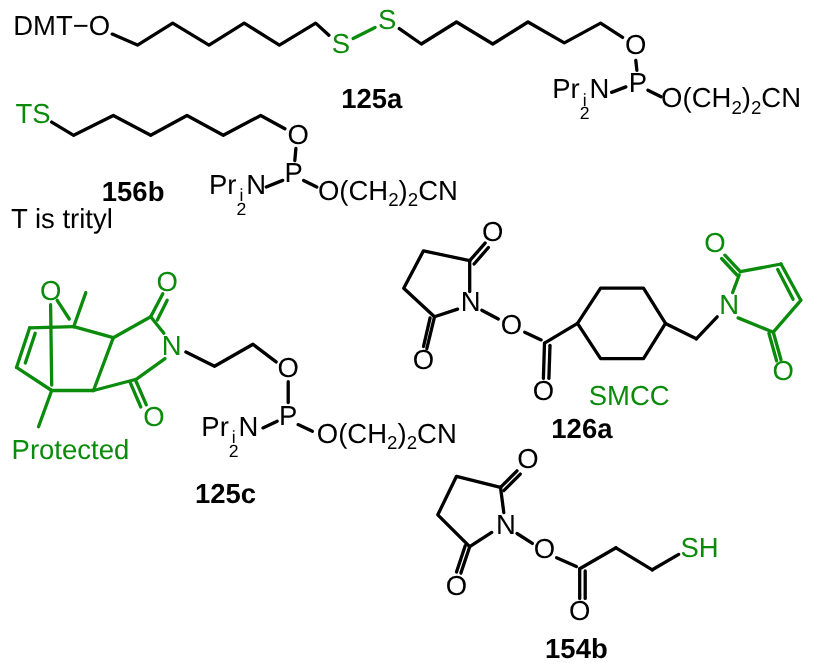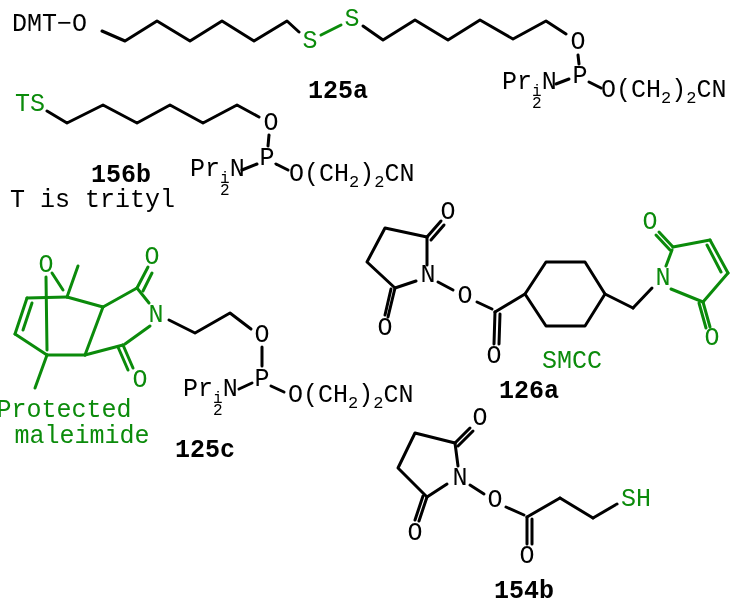--- a/index.html
+++ b/index.html
@@ -1,20 +1,20 @@
 <!DOCTYPE html>
 <html><head>
 <meta charset="utf-8">
 <style>
   html,body{margin:0;padding:0;background:#ffffff;}
   #figure{
     position:relative;
     width:745px;height:609px;
     background:#ffffff;
-    font-family:Liberation Mono, monospace;
+    font-family:Liberation Sans, sans-serif;
     color:#000;
     overflow:hidden;
   }
   #bonds{position:absolute;left:0;top:0;pointer-events:none;}
   .atom{
     position:absolute;
     transform:translate(-50%,-50%);
     font-size:25px;
     line-height:1;
     white-space:nowrap;
@@ -165,21 +165,20 @@
   <span class="atom green" style="left:156px;top:315px">N</span>
   <span class="atom green" style="left:140px;top:380px">O</span>
   <span class="atom" style="left:262px;top:335px">O</span>
   <span class="atom" style="left:262px;top:379px">P</span>
   <span class="atom anchor-left" style="left:183px;top:396px"><span>Pr</span><span class="stack">
         <span>i</span>
         <span>2</span>
       </span><span>N</span></span>
   <span class="atom anchor-left" style="left:288px;top:397px"><span>O(CH</span><span class="sub">2</span><span>)</span><span class="sub">2</span><span>CN</span></span>
   <span class="atom green" style="left:64px;top:410px">Protected</span>
-  <span class="atom green" style="left:82px;top:436px">maleimide</span>
   <span class="atom bold" style="left:205px;top:450px">125c</span>
 
   <span class="atom" style="left:448px;top:212px">O</span>
   <span class="atom" style="left:428px;top:275px">N</span>
   <span class="atom" style="left:385px;top:328px">O</span>
   <span class="atom" style="left:465px;top:296px">O</span>
   <span class="atom" style="left:494px;top:356px">O</span>
   <span class="atom green" style="left:650px;top:222px">O</span>
   <span class="atom green" style="left:663px;top:278px">N</span>
   <span class="atom green" style="left:712px;top:338px">O</span>

